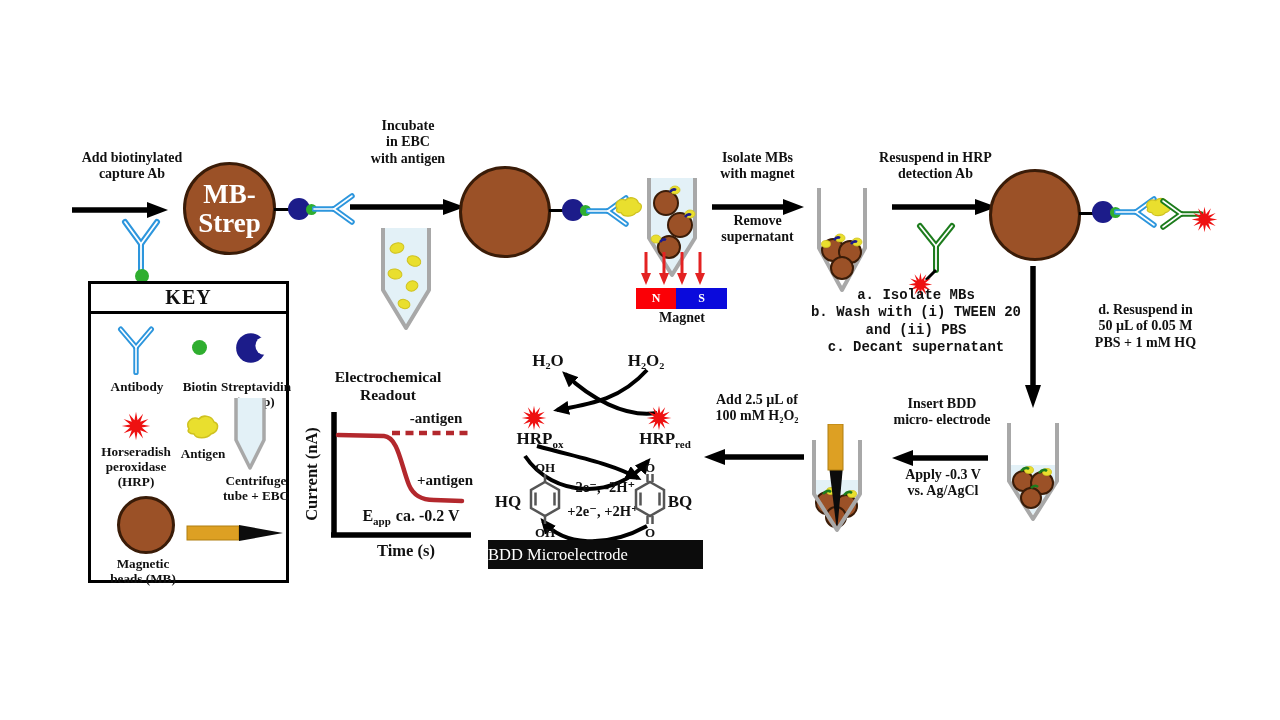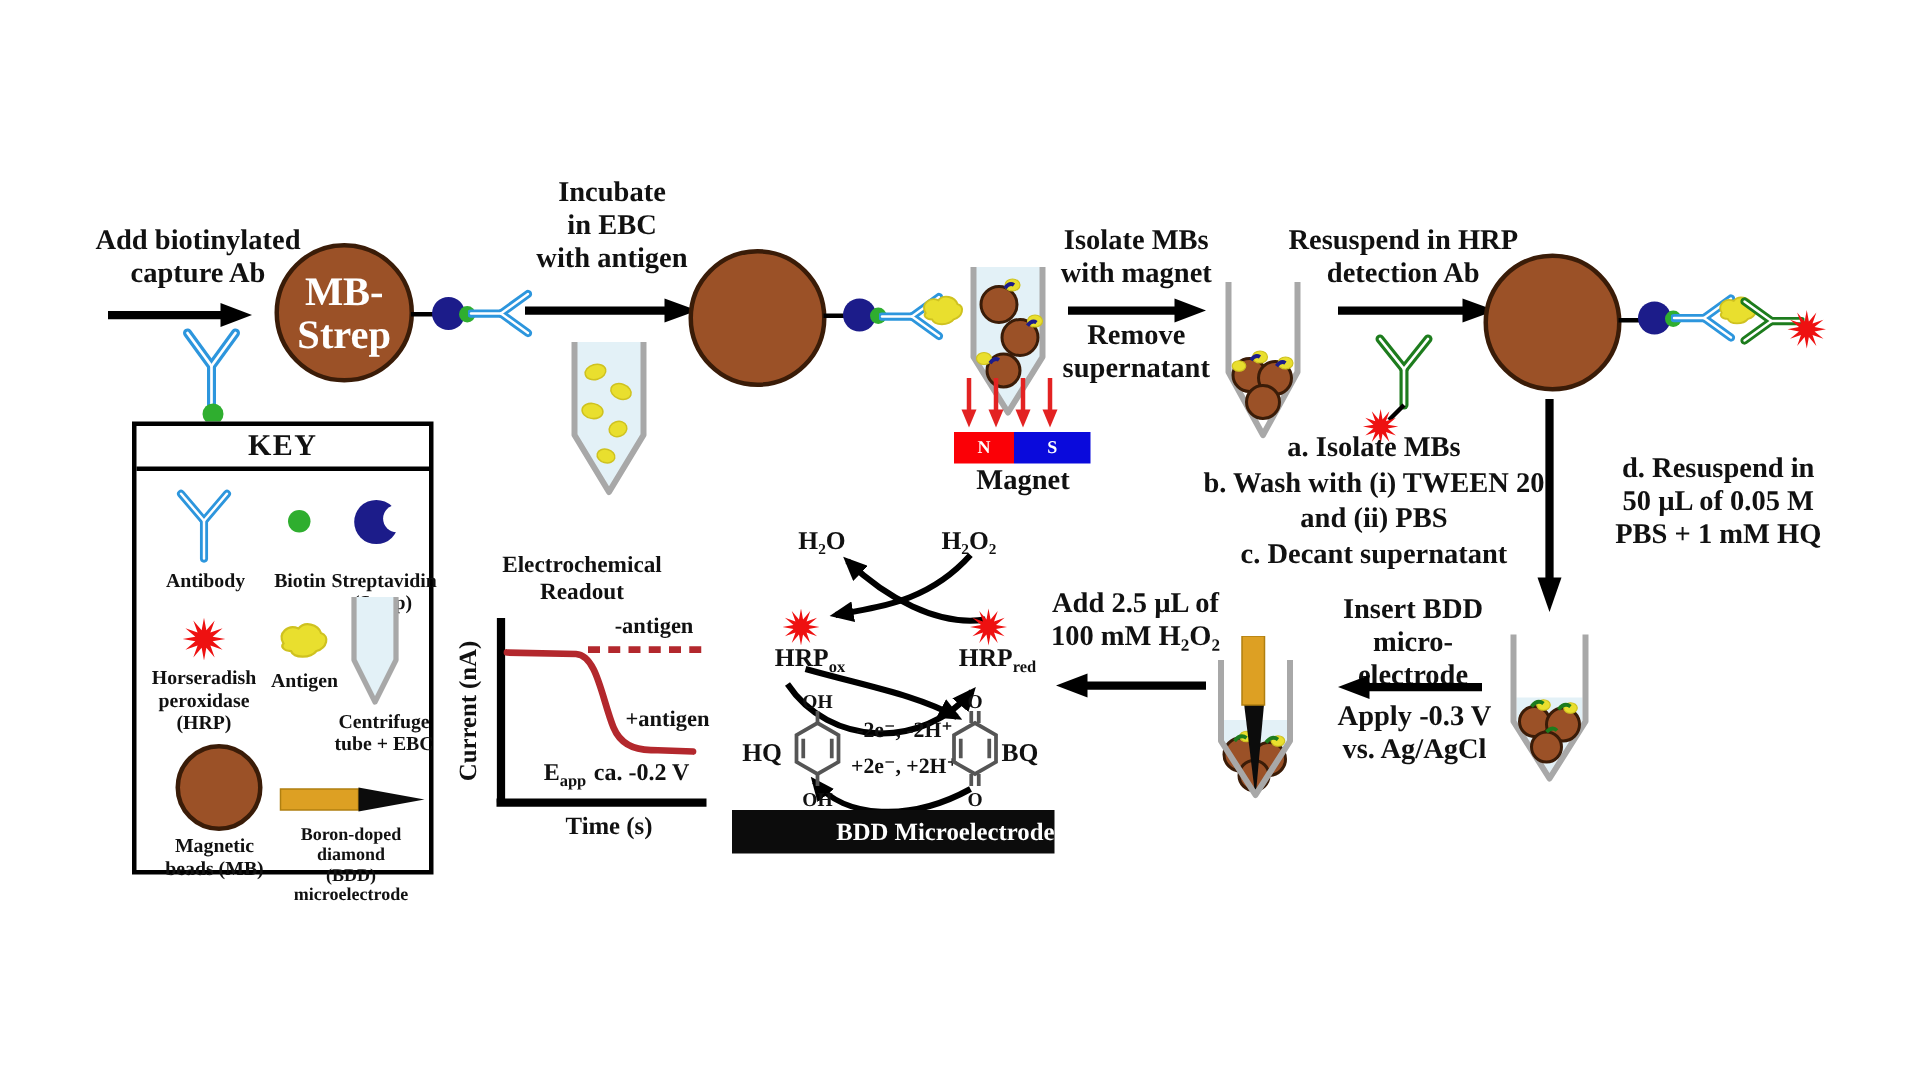--- a/index.html
+++ b/index.html
@@ -6,39 +6,39 @@
     --bead:#9b5127; --bead-border:#3a1c08; --strep-navy:#1c1c8a; --biotin-green:#2fae2f;
     --ab-blue:#2d96dd; --ab-green:#1d7c1d; --hrp-red:#ee1111; --antigen-yellow:#e9df2e;
     --tube-gray:#a8a8a8; --tube-liquid:#e3f1f7; --magnet-red:#fb0006; --magnet-blue:#0a0adc;
     --curve-red:#b3282d; --electrode-orange:#dda023;
   }
   html,body{margin:0;padding:0;background:#fff;}
   #canvas{position:relative;width:1280px;height:720px;background:#ffffff;overflow:hidden;
           font-family:"Liberation Serif","DejaVu Serif",serif;color:#111;}
   .abs{position:absolute;}
   .lbl{position:absolute;font-weight:bold;text-align:center;white-space:pre-line;
-       line-height:1.17;font-size:19px;color:#111;}
+       line-height:1.17;font-size:14px;color:#111;}
   .bead-circle{position:absolute;border-radius:50%;background:var(--bead);
        border:3px solid var(--bead-border);box-sizing:border-box;}
   .bead-text{width:100%;height:100%;display:flex;align-items:center;justify-content:center;
        color:#fff;font-weight:bold;font-size:27px;line-height:1.05;text-align:center;white-space:pre-line;}
   .chain-line{position:absolute;height:3px;background:#000;}
   .navy-dot{position:absolute;border-radius:50%;background:var(--strep-navy);}
   .green-dot{position:absolute;border-radius:50%;background:var(--biotin-green);}
   .sub{font-size:11px;vertical-align:-4px;font-weight:bold;}
   .key-box{position:absolute;left:88px;top:281px;width:201px;height:302px;
        border:3px solid #000;background:#fff;box-sizing:border-box;}
   .key-header{height:27px;border-bottom:3px solid #000;display:flex;align-items:center;
        justify-content:center;font-weight:bold;font-size:20px;letter-spacing:1px;}
   .key-lbl{position:absolute;font-weight:bold;font-size:13.2px;text-align:center;
        white-space:pre-line;line-height:1.12;}
   .magnet-block{position:absolute;display:flex;align-items:center;justify-content:center;
        color:#fff;font-weight:bold;font-size:12px;}
   .banner{position:absolute;left:488px;top:540px;width:215px;height:29px;background:#0c0c0c;
-       display:flex;align-items:center;justify-content:flex-end;color:#fff;font-weight:bold;font-size:16.5px;}
+       display:flex;align-items:center;justify-content:flex-start;color:#fff;font-weight:normal;font-size:16.5px;}
   .rot-ylabel{position:absolute;left:250px;top:464px;width:124px;height:20px;
        transform:rotate(-90deg);text-align:center;font-weight:bold;font-size:16.5px;}
 </style>
 </head>
 <body>
 
 <div id="canvas">
 
   <div class="lbl" style="left:62px;top:150px;width:140px;">Add biotinylated
 capture Ab</div>
@@ -201,21 +201,21 @@
     </g>
     <g style="stroke:#fff;stroke-width:1.8;fill:none;stroke-linecap:round;">
       <path d="M38 52 V28"></path>
         <path d="M38 28 L22 8"></path>
         <path d="M38 28 L54 8"></path>
     </g>
     <line x1="38" y1="52" x2="28" y2="62" style="stroke:#000;stroke-width:3"></line>
     <polygon style="fill:var(--hrp-red);" transform="translate(10,54) scale(0.62)" points="39,20 27.7,22.1 36.5,29.5 25.7,25.7 29.5,36.5 22.1,27.7 20,39 17.9,27.7 10.5,36.5 14.3,25.7 3.5,29.5 12.3,22.1 1,20 12.3,17.9 3.5,10.5 14.3,14.3 10.5,3.5 17.9,12.3 20,1 22.1,12.3 29.5,3.5 25.7,14.3 36.5,10.5 27.7,17.9"></polygon>
   </svg>
 
-  <div class="lbl" style="left:796px;top:287px;width:240px;line-height:1.24;">a.  Isolate MBs
+  <div class="lbl" style="left:796px;top:287px;width:240px;line-height:1.24;font-family:Liberation Mono, monospace;">a.  Isolate MBs
 b. Wash with (i) TWEEN 20
 and (ii) PBS
 c.  Decant supernatant</div>
 
   <div class="bead-circle" style="left:989px;top:169px;width:92px;height:92px;"></div>
   <div class="chain-line" style="left:1079px;top:212px;width:14px;"></div>
   <div class="navy-dot" style="left:1092px;top:201px;width:22px;height:22px;"></div>
   <div class="green-dot" style="left:1110px;top:207px;width:11px;height:11px;"></div>
   <svg class="abs" style="left:1114px;top:189px;transform:rotate(90deg);" width="46" height="46" viewBox="0 0 46 46">
     <g style="stroke:var(--ab-blue);stroke-width:5.5;fill:none;stroke-linecap:round;">
@@ -429,17 +429,15 @@
     <div class="key-lbl" style="left:130px;top:190px;width:70px;">Centrifuge
 tube + EBC</div>
 
     <div class="bead-circle" style="left:26px;top:212px;width:58px;height:58px;"></div>
     <svg class="abs" style="left:94px;top:238px;" width="100" height="22" viewBox="0 0 100 22">
       <rect x="2" y="4" width="52" height="14" style="fill:var(--electrode-orange);stroke:#b07f10;stroke-width:1;"></rect>
       <polygon points="54,3 54,19 98,11" style="fill:#0c0c0c;"></polygon>
     </svg>
     <div class="key-lbl" style="left:6px;top:273px;width:92px;">Magnetic
 beads (MB)</div>
-    <div class="key-lbl" style="left:88px;top:266px;width:110px;font-size:12px;">Boron-doped diamond
-(BDD) microelectrode</div>
   </div>
 
 </div>
 
 </body></html>

